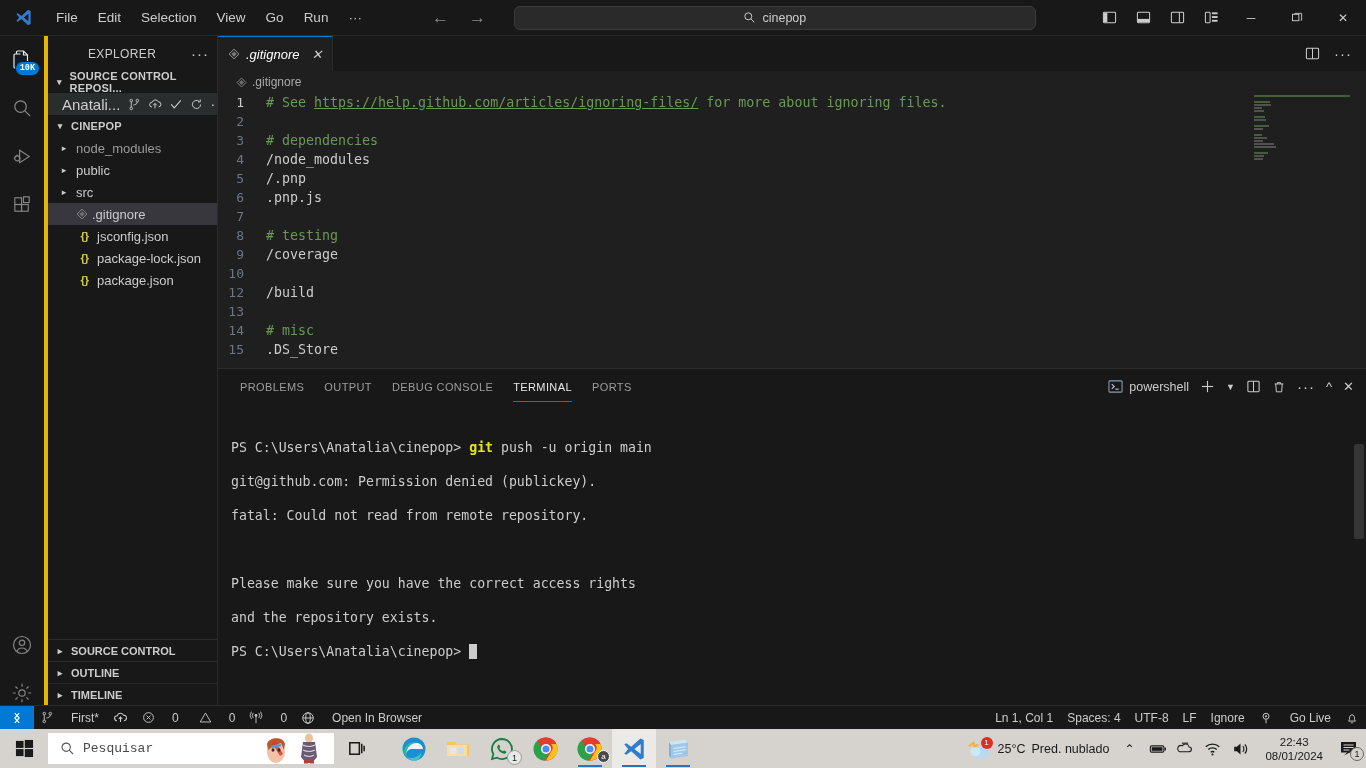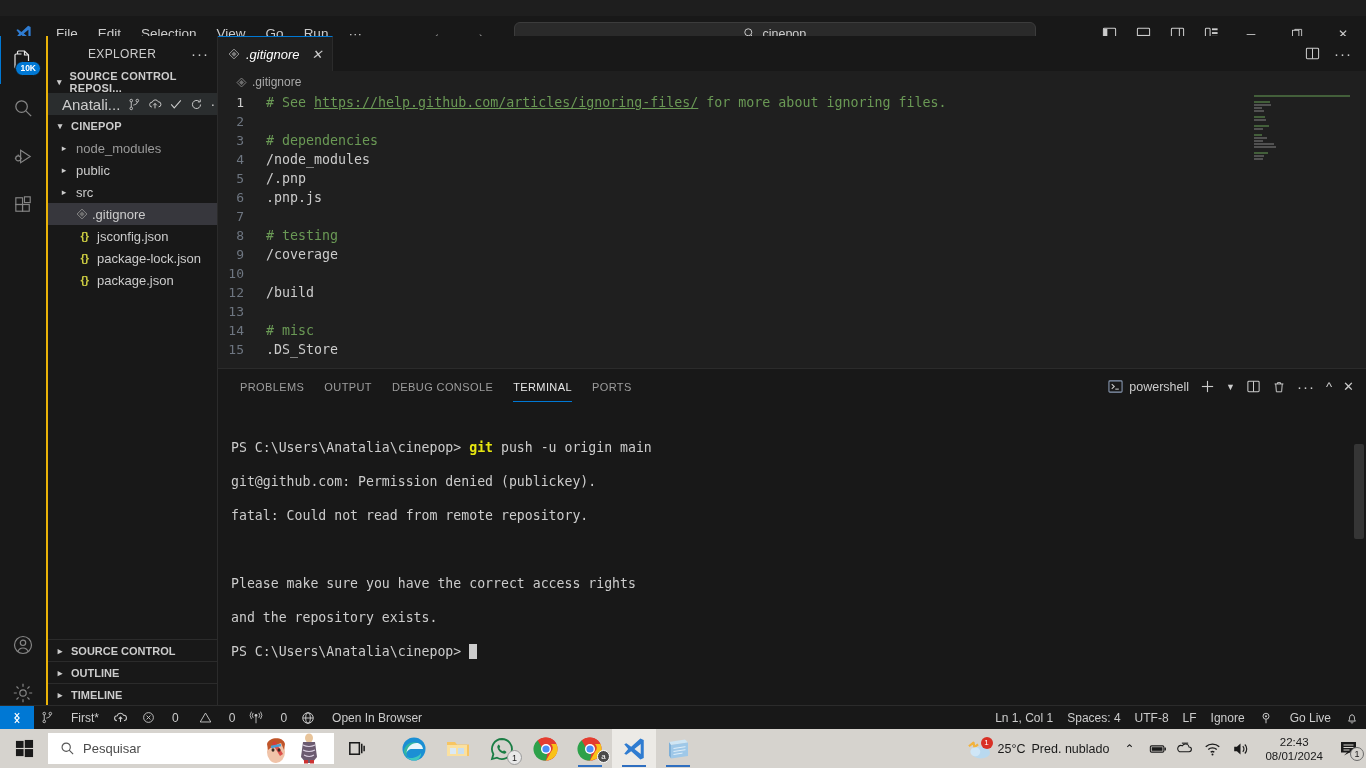--- a/index.html
+++ b/index.html
@@ -7,21 +7,21 @@
     width: 1366px; height: 768px;
     overflow: hidden;
     background: #1e1e1e;
     font-family: "Liberation Sans", sans-serif;
     -webkit-font-smoothing: antialiased;
   }
   .app { position: relative; width: 1366px; height: 768px; }
 
   
   .titlebar {
-    position: absolute; top: 16px; left: 0; width: 1366px; height: 36px;
+    position: absolute; top: 0; left: 0; width: 1366px; height: 36px;
     background: #181818; display: flex; align-items: center;
     border-bottom: 1px solid #2b2b2b;
   }
   .vscode-logo { width: 46px; height: 36px; display:flex; align-items:center; justify-content:center; }
   .menubar { display: flex; align-items: center; height: 36px; }
   .menu-item {
     color: #cccccc; font-size: 13.5px; padding: 4px 9px; margin: 0 1px;
     border-radius: 4px; cursor: default; line-height: 20px;
   }
   .nav-arrows { display: flex; align-items: center; margin-left: 60px; gap: 20px; }
@@ -33,21 +33,22 @@
   }
   .search-box .txt { color: #cccccc; font-size: 12.5px; }
   .title-right { margin-left: auto; display: flex; align-items: center; height: 36px; }
   .layout-btn { width: 34px; height: 36px; display:flex; align-items:center; justify-content:center; }
   .win-btn { width: 46px; height: 36px; display:flex; align-items:center; justify-content:center; color:#cccccc; font-size: 12px;}
 
   
   .activitybar {
     position: absolute; top: 36px; left: 0; width: 48px; height: 681px;
     background: #181818; display: flex; flex-direction: column; align-items: center;
-    border-right: 2px solid #eab308;
+    border-right: 4px solid #eab308;
+    font-family: Liberation Mono, monospace;
   }
   .act-icon {
     width: 48px; height: 48px; display: flex; align-items: center; justify-content: center;
     position: relative; color: #858585;
   }
   .act-icon.active { color: #e7e7e7; }
   .act-icon.active::before {
     content: ""; position: absolute; left: 0; top: 0; width: 2px; height: 48px; background: #0078d4;
   }
   .act-badge {
@@ -156,21 +157,21 @@
   
   .taskbar {
     position: absolute; top: 729px; left: 0; width: 1366px; height: 39px;
     background: #d6d3ce; display: flex; align-items: center;
   }
   .start-btn { width: 48px; height: 39px; display: flex; align-items: center; justify-content: center; }
   .tb-search {
     width: 286px; height: 31px; background: #ffffff; display: flex; align-items: center;
     gap: 8px; padding-left: 12px; position: relative; overflow: hidden;
   }
-  .tb-search .txt { color: #4a4a4a; font-size: 13px; }
+  .tb-search .txt { color: #4a4a4a; font-size: 13px; font-family: Liberation Mono, monospace; }
   .tb-icon { width: 44px; height: 39px; display: flex; align-items: center; justify-content: center; position: relative; }
   .tb-icon.active { background: #eceae6; }
   .tb-icon.running::after {
     content:""; position:absolute; bottom:1px; left:10px; right:10px; height:2.5px; background:#2f6fc0;
   }
   .tray { margin-left: auto; display: flex; align-items: center; gap: 9px; padding-right: 6px; }
   .tray-text { color: #1a1a1a; font-size: 12.5px; }
   .clock { color: #1a1a1a; font-size: 11.5px; line-height: 14px; text-align: center; padding: 0 6px;}
 </style>
 </head>

